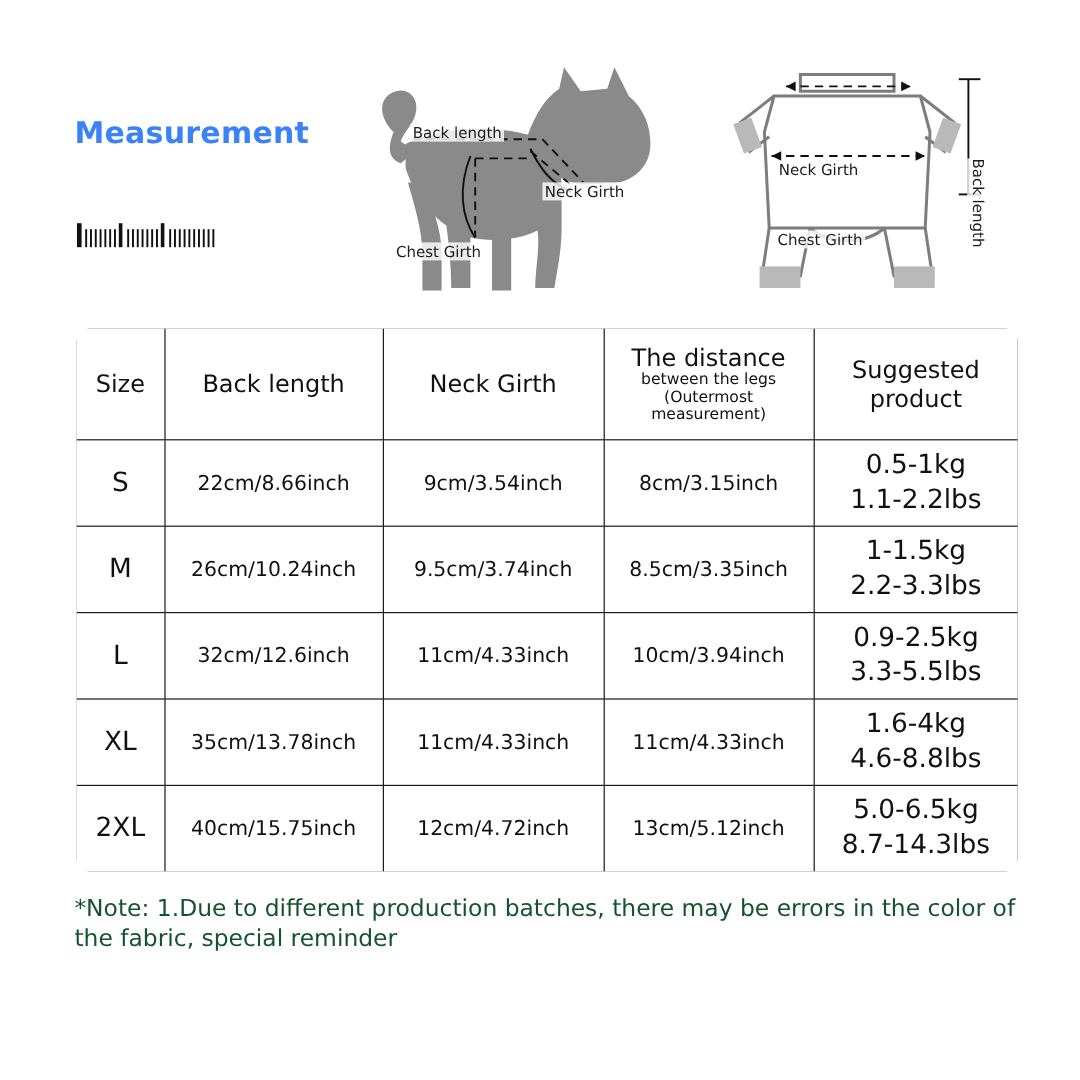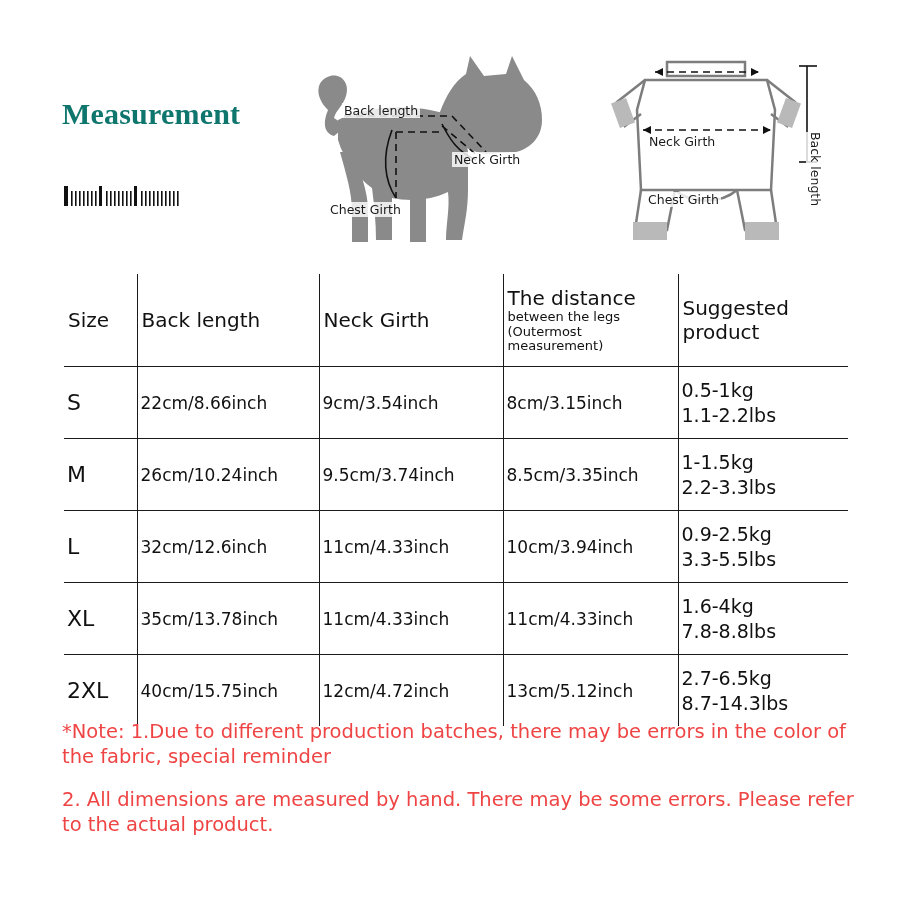--- a/index.html
+++ b/index.html
@@ -28,26 +28,25 @@
     height: 270px;
   }
 
   .title-block {
     position: absolute;
     left: 62px;
     top: 96px;
     width: 250px;
   }
   .title-block .title {
-    font-size: 30px;
+    font-size: 25px;
     font-weight: bold;
     line-height: 1.18;
-    color: #0f766e;
+    color: #3b82f6;
     letter-spacing: 0.2px;
-    font-family: Liberation Serif, serif;
   }
 
   .ruler {
     position: absolute;
     left: 64px;
     top: 183px;
     width: 118px;
     height: 26px;
   }
   .ruler svg { display: block; }
@@ -90,21 +89,21 @@
     border-collapse: collapse;
     width: 786px;
     table-layout: fixed;
     background: #fff;
     border: 2px solid #1a1a1a;
     border-radius: 10px;
     overflow: hidden;
   }
   table.sizes td, table.sizes th {
     border: 1px solid #1a1a1a;
-    text-align: left;
+    text-align: center;
     vertical-align: middle;
     font-weight: normal;
     color: #111;
   }
   table.sizes thead th {
     height: 88px;
     font-size: 20px;
     padding: 2px 4px;
   }
   table.sizes thead th .small {
@@ -114,44 +113,44 @@
   }
   table.sizes tbody td {
     height: 67px;
     font-size: 17px;
     padding: 2px 3px;
   }
   table.sizes tbody td.size-cell {
     font-size: 22px;
   }
   table.sizes tbody td.weight-cell {
-    font-size: 19px;
+    font-size: 22px;
     line-height: 1.3;
   }
   table.sizes tbody td.weight-cell span { display: block; }
 
   
   col.c-size   { width: 74px; }
   col.c-back   { width: 182px; }
   col.c-neck   { width: 184px; }
   col.c-dist   { width: 175px; }
   col.c-weight { width: 171px; }
 
   
   .table-wrap table.sizes {
     border-radius: 12px;
   }
 
   
   .notes {
     position: absolute;
     left: 62px;
-    top: 720px;
+    top: 745px;
     width: 810px;
-    color: #ef4444;
+    color: #14532d;
   }
   .notes p {
     margin: 0 0 18px 0;
     font-size: 19.5px;
     line-height: 1.28;
   }
 </style>
 </head>
 <body>
 
@@ -331,35 +330,34 @@
             <span>3.3-5.5lbs</span>
           </td>
         </tr>
         <tr>
           <td class="size-cell">XL</td>
           <td>35cm/13.78inch</td>
           <td>11cm/4.33inch</td>
           <td>11cm/4.33inch</td>
           <td class="weight-cell">
             <span>1.6-4kg</span>
-            <span>7.8-8.8lbs</span>
+            <span>4.6-8.8lbs</span>
           </td>
         </tr>
         <tr>
           <td class="size-cell">2XL</td>
           <td>40cm/15.75inch</td>
           <td>12cm/4.72inch</td>
           <td>13cm/5.12inch</td>
           <td class="weight-cell">
-            <span>2.7-6.5kg</span>
+            <span>5.0-6.5kg</span>
             <span>8.7-14.3lbs</span>
           </td>
         </tr>
       </tbody>
     </table>
   </div>
 
   <div class="notes">
     <p>*Note: 1.Due to different production batches, there may be errors in the color of the fabric, special reminder</p>
-    <p>2. All dimensions are measured by hand. There may be some errors. Please refer to the actual product.</p>
   </div>
 
 </div>
 
 </body></html>

